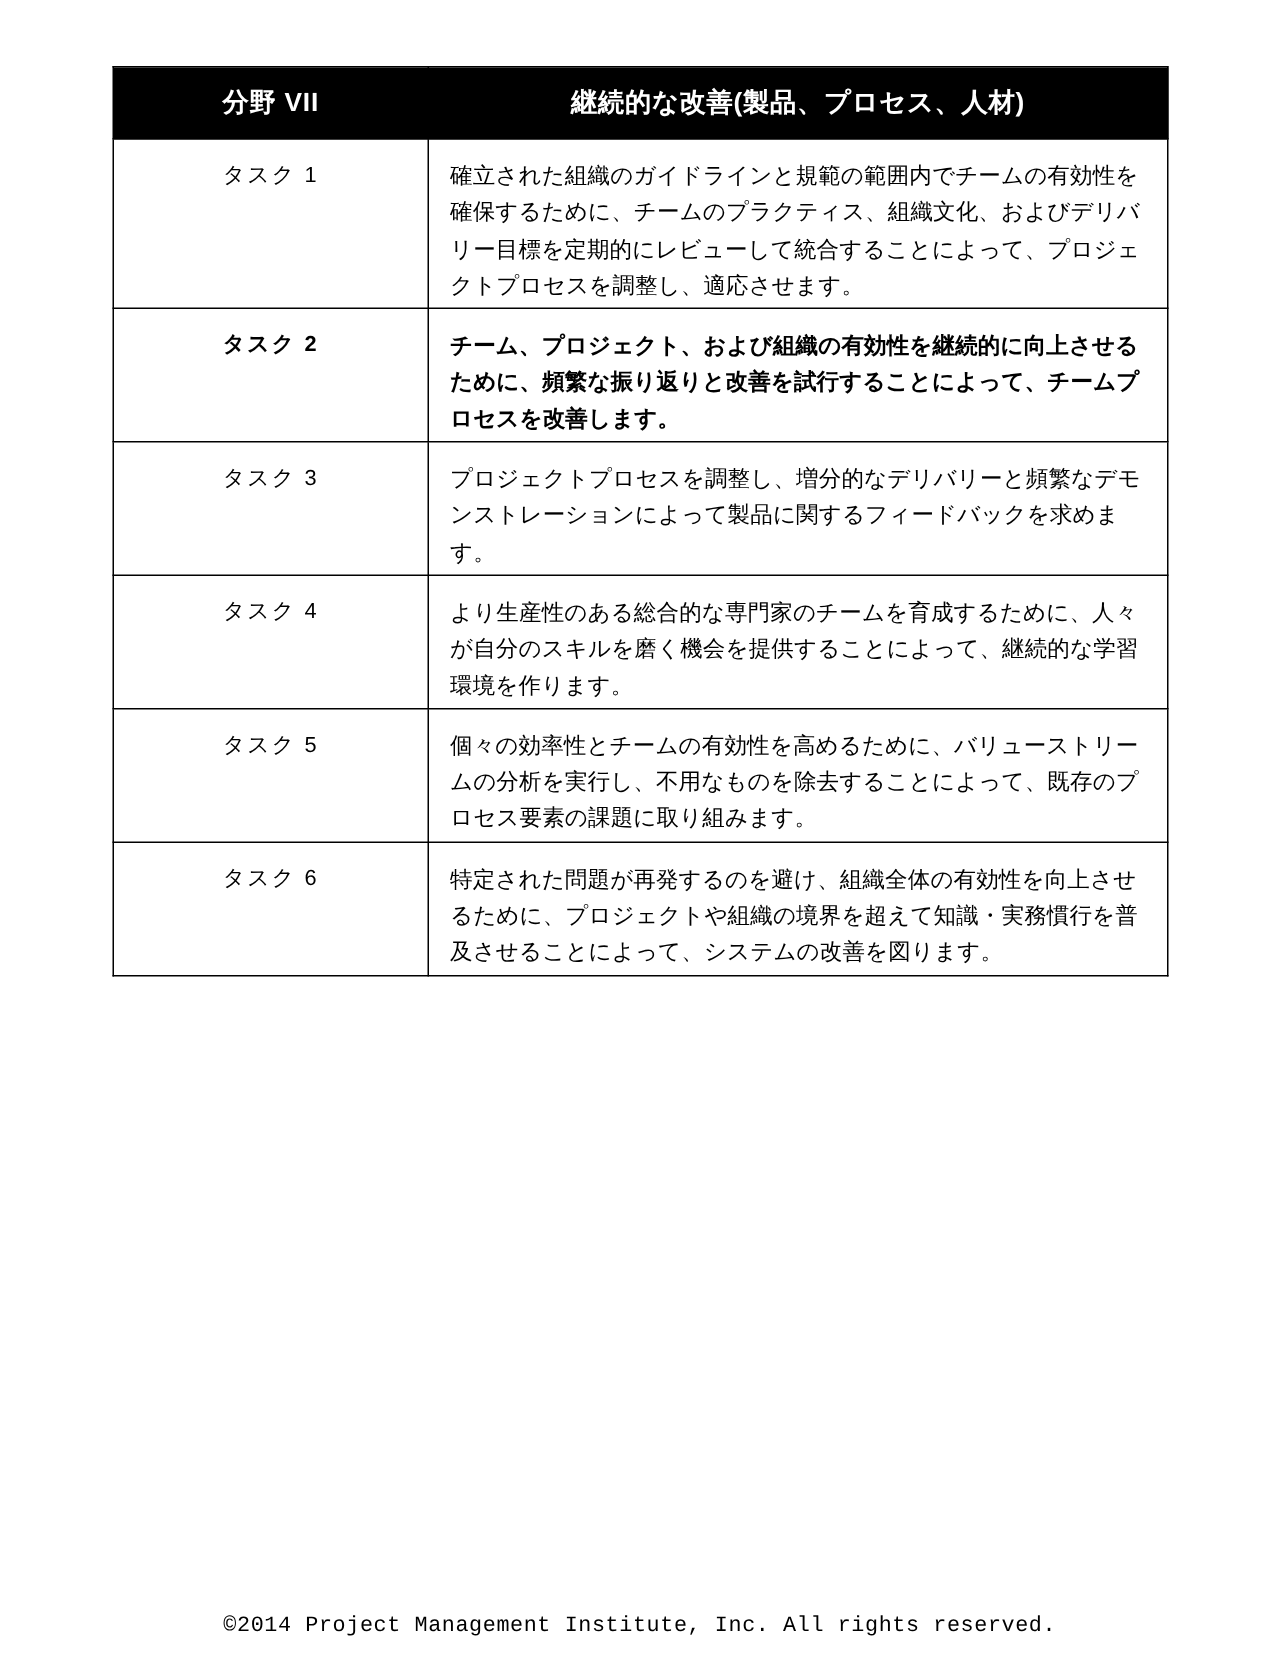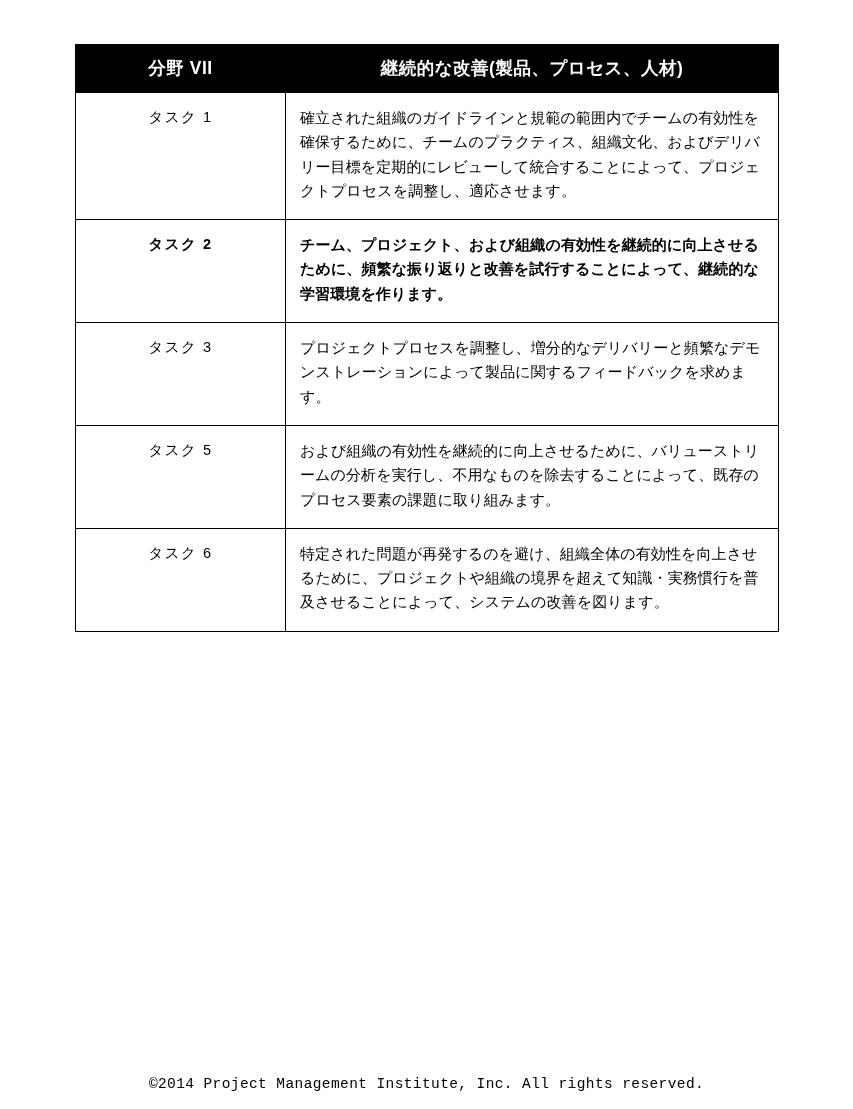--- a/index.html
+++ b/index.html
@@ -54,21 +54,21 @@
     line-height: 1.62;
   }
   table.domain-table tbody td.task-cell {
     text-align: center;
     padding: 13px 6px 26px 6px;
     letter-spacing: 1.5px;
     font-size: 14.5px;
   }
   table.domain-table tbody td.desc-cell {
     text-align: left;
-    padding: 13px 14px 16px 14px;
+    padding: 13px 14px 2px 14px;
     font-size: 15px;
     letter-spacing: 0.1px;
   }
   .bold-row td.desc-cell,
   .bold-row td.task-cell {
     font-weight: bold;
   }
   .footer {
     position: absolute;
     left: 0;
@@ -110,29 +110,33 @@
           <th>継続的な改善(製品、プロセス、人材)</th>
         </tr>
       </thead>
       <tbody>
         <tr>
           <td class="task-cell">タスク 1</td>
           <td class="desc-cell">確立された組織のガイドラインと規範の範囲内でチームの有効性を確保するために、チームのプラクティス、組織文化、およびデリバリー目標を定期的にレビューして統合することによって、プロジェクトプロセスを調整し、適応させます。</td>
         </tr>
         <tr class="bold-row">
           <td class="task-cell">タスク 2</td>
-          <td class="desc-cell">チーム、プロジェクト、および組織の有効性を継続的に向上させるために、頻繁な振り返りと改善を試行することによって、継続的な学習環境を作ります。</td>
+          <td class="desc-cell">チーム、プロジェクト、および組織の有効性を継続的に向上させるために、頻繁な振り返りと改善を試行することによって、チームプロセスを改善します。</td>
         </tr>
         <tr>
           <td class="task-cell">タスク 3</td>
           <td class="desc-cell">プロジェクトプロセスを調整し、増分的なデリバリーと頻繁なデモンストレーションによって製品に関するフィードバックを求めます。</td>
         </tr>
         <tr>
+          <td class="task-cell">タスク 4</td>
+          <td class="desc-cell">より生産性のある総合的な専門家のチームを育成するために、人々が自分のスキルを磨く機会を提供することによって、継続的な学習環境を作ります。</td>
+        </tr>
+        <tr>
           <td class="task-cell">タスク 5</td>
-          <td class="desc-cell">および組織の有効性を継続的に向上させるために、バリューストリームの分析を実行し、不用なものを除去することによって、既存のプロセス要素の課題に取り組みます。</td>
+          <td class="desc-cell">個々の効率性とチームの有効性を高めるために、バリューストリームの分析を実行し、不用なものを除去することによって、既存のプロセス要素の課題に取り組みます。</td>
         </tr>
         <tr>
           <td class="task-cell">タスク 6</td>
           <td class="desc-cell">特定された問題が再発するのを避け、組織全体の有効性を向上させるために、プロジェクトや組織の境界を超えて知識・実務慣行を普及させることによって、システムの改善を図ります。</td>
         </tr>
       </tbody>
     </table>
   </div>
 
   <div class="footer">

